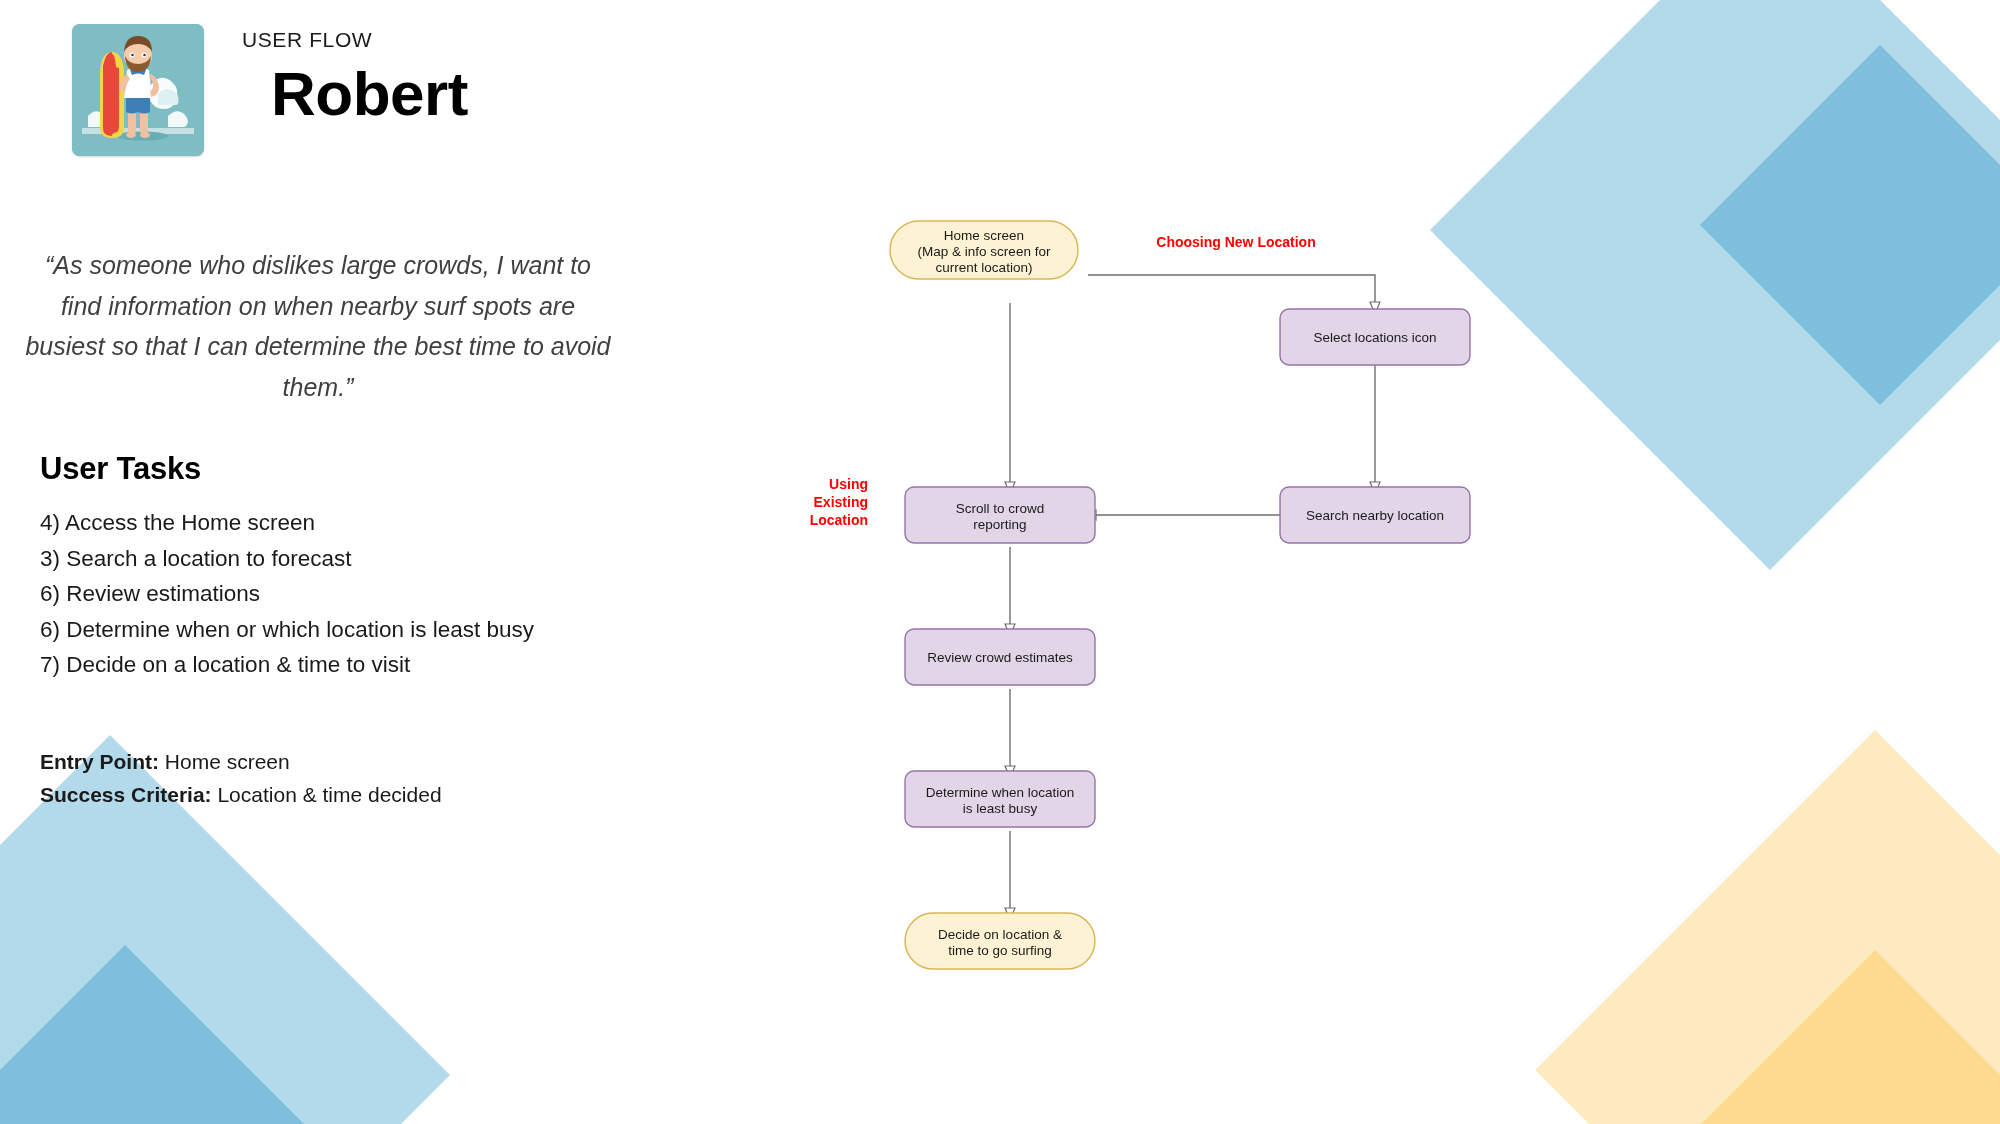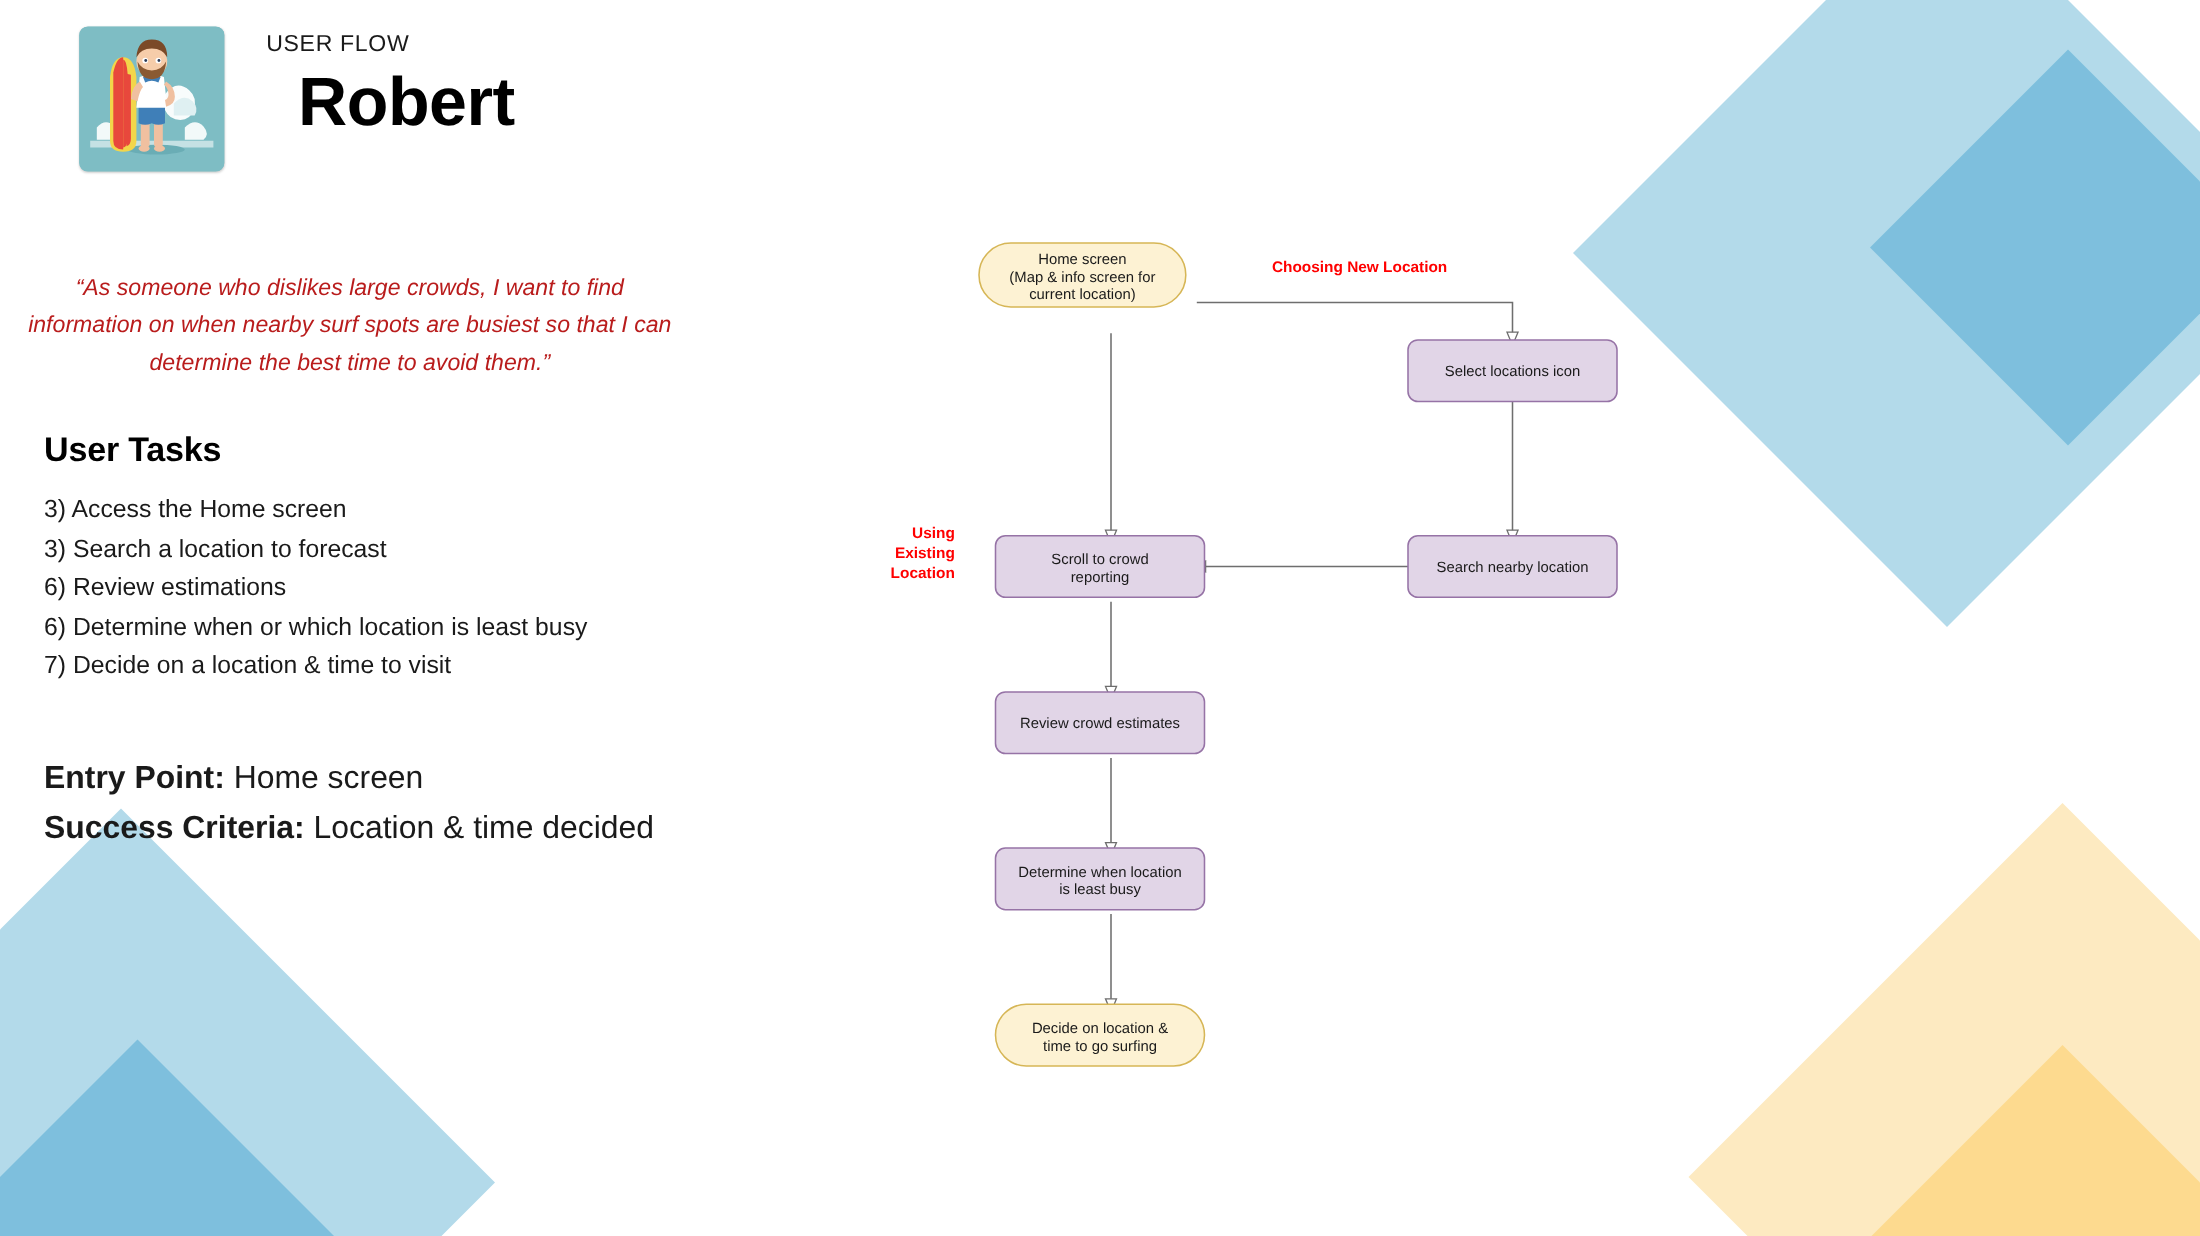--- a/index.html
+++ b/index.html
@@ -69,44 +69,44 @@
   
   .left-col {
     position: absolute;
     left: 0px;
     top: 245px;
     width: 640px;
     z-index: 3;
   }
   .quote {
     font-style: italic;
-    font-size: 21px;
+    font-size: 25px;
     line-height: 1.62;
     text-align: center;
-    color: #b91c1c;
+    color: #404040;
     padding: 0 26px 0 22px;
   }
   .tasks-title {
     font-size: 31px;
     font-weight: 700;
     margin: 44px 0 0 40px;
     color: #000;
     letter-spacing: -0.2px;
   }
   .task-list {
     margin: 18px 0 0 40px;
     font-size: 22.5px;
     line-height: 1.58;
     color: #1a1a1a;
   }
   .task-list div { white-space: nowrap; }
 
   .footer-facts {
     margin: 62px 0 0 40px;
-    font-size: 29px;
+    font-size: 21px;
     line-height: 1.58;
     color: #1a1a1a;
   }
   .footer-facts .lbl { font-weight: 700; }
 
   
   .flow {
     position: absolute;
     left: 880px;
     top: 225px;
@@ -201,21 +201,21 @@
     <div class="persona-name">Robert</div>
   </div>
 </div>
 
 <div class="left-col">
   <div class="quote">“As someone who dislikes large crowds, I want to find information on when nearby surf spots are busiest so that I can determine the best time to avoid them.”</div>
 
   <div class="tasks-title">User Tasks</div>
 
   <div class="task-list">
-    <div>3) Access the Home screen</div>
+    <div>4) Access the Home screen</div>
     <div>3) Search a location to forecast</div>
     <div>6) Review estimations</div>
     <div>6) Determine when or which location is least busy</div>
     <div>7) Decide on a location &amp; time to visit</div>
   </div>
 
   <div class="footer-facts">
     <div>
       <span class="lbl">Entry Point:</span>
       <span>Home screen</span>

